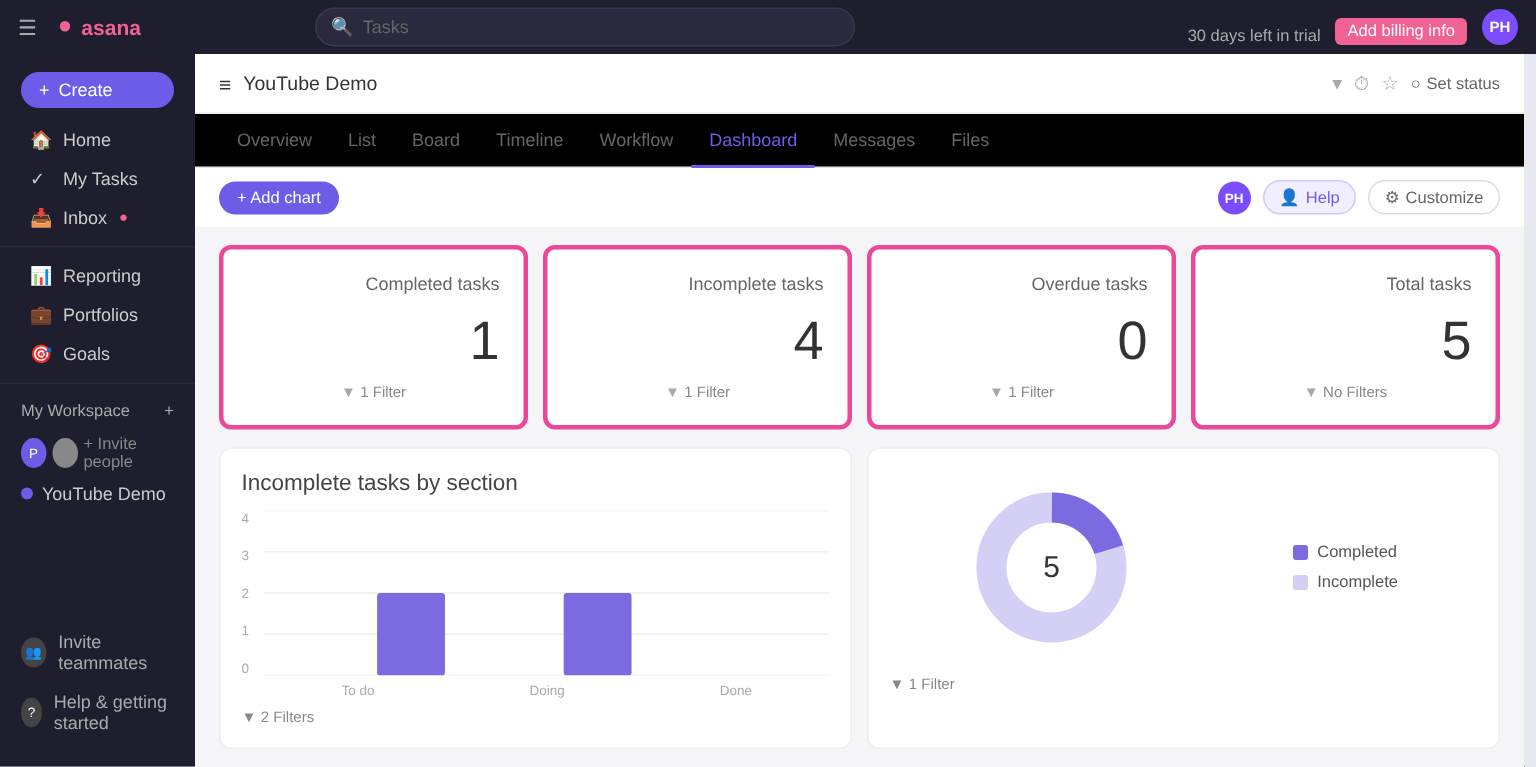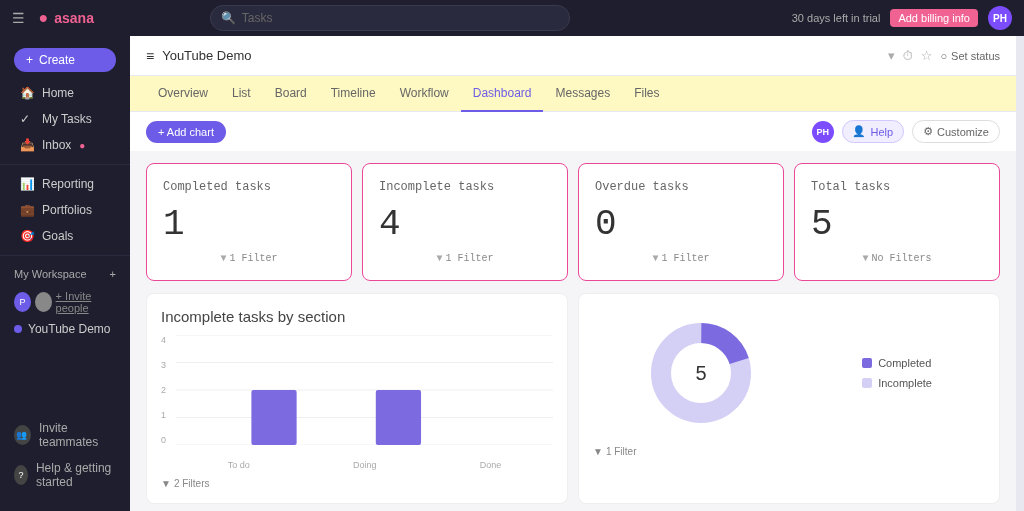--- a/index.html
+++ b/index.html
@@ -4,68 +4,68 @@
   <style>
     * { box-sizing: border-box; margin: 0; padding: 0; }
     body { font-family: -apple-system, BlinkMacSystemFont, 'Segoe UI', sans-serif; background: #1a1a2e; color: #333; font-size: 13px; display: flex; flex-direction: column; height: 511px; overflow: hidden; }
 
     
     .topbar { background: #1e1e2e; height: 36px; display: flex; align-items: center; padding: 0 12px; gap: 10px; flex-shrink: 0; }
     .topbar-logo { display: flex; align-items: center; gap: 6px; color: #f06292; font-weight: 700; font-size: 14px; }
     .topbar-logo-icon { color: #f06292; font-size: 16px; }
     .hamburger { color: #aaa; font-size: 14px; cursor: pointer; margin-right: 4px; }
     .topbar-search { flex: 1; max-width: 360px; margin: 0 auto; background: #2a2a3e; border: 1px solid #3a3a4e; border-radius: 20px; height: 26px; display: flex; align-items: center; padding: 0 10px; gap: 6px; color: #888; font-size: 12px; }
-    .topbar-right { margin-left: auto; display: flex; align-items: center; gap: 10px; }
+    .topbar-right { margin-left: auto; display: flex; align-items: flex-end; gap: 10px; }
     .trial-text { color: #aaa; font-size: 11px; }
     .billing-btn { background: #f06292; color: white; border: none; border-radius: 4px; padding: 3px 8px; font-size: 11px; cursor: pointer; }
     .avatar-circle { width: 24px; height: 24px; border-radius: 50%; background: #7c4dff; display: flex; align-items: center; justify-content: center; color: white; font-size: 10px; font-weight: 700; }
 
     
     .main-layout { display: flex; flex: 1; overflow: hidden; }
 
     
     .sidebar { width: 130px; background: #1e1e2e; display: flex; flex-direction: column; padding: 8px 0; flex-shrink: 0; overflow-y: auto; }
     .sidebar-btn { display: flex; align-items: center; gap: 8px; padding: 6px 14px; color: #ccc; cursor: pointer; border-radius: 6px; margin: 0 6px; font-size: 12px; }
     .sidebar-icon { font-size: 12px; width: 14px; }
     .sidebar-create { background: #6c5ce7; color: white; border-radius: 20px; padding: 5px 12px; margin: 4px 14px 8px; display: flex; align-items: center; gap: 6px; cursor: pointer; font-size: 12px; }
     .sidebar-divider { border: none; border-top: 1px solid #2a2a3e; margin: 6px 0; }
     .sidebar-workspace { display: flex; align-items: center; justify-content: space-between; padding: 6px 14px; color: #aaa; font-size: 11px; }
     .sidebar-users { display: flex; align-items: center; gap: 4px; padding: 4px 14px; }
-    .sidebar-invite { color: #888; font-size: 11px; cursor: pointer; text-decoration: underline; }
+    .sidebar-invite { color: #888; font-size: 11px; cursor: pointer; }
     .sidebar-item-with-dot { display: flex; align-items: center; gap: 6px; padding: 4px 14px; color: #ccc; font-size: 12px; cursor: pointer; }
     .dot { width: 8px; height: 8px; border-radius: 50%; background: #6c5ce7; }
     .sidebar-bottom { margin-top: auto; padding: 8px 0; }
     .sidebar-bottom-item { display: flex; align-items: center; gap: 8px; padding: 6px 14px; color: #aaa; font-size: 12px; cursor: pointer; }
     .avatar-small { width: 20px; height: 20px; border-radius: 50%; background: #6c5ce7; display: flex; align-items: center; justify-content: center; color: white; font-size: 9px; }
 
     
     .content { flex: 1; background: #f8f8fc; display: flex; flex-direction: column; overflow: hidden; }
     .content-header { background: white; border-bottom: 1px solid #e8e8f0; padding: 0 16px; display: flex; align-items: center; gap: 8px; height: 40px; flex-shrink: 0; }
     .content-header-icon { font-size: 14px; }
     .content-header-title { font-size: 13px; font-weight: 500; color: #333; }
     .header-actions { margin-left: auto; display: flex; align-items: center; gap: 8px; }
     .status-btn { display: flex; align-items: center; gap: 4px; color: #666; font-size: 11px; cursor: pointer; }
     .header-icon-btn { color: #aaa; cursor: pointer; font-size: 13px; }
 
     
-    .nav-tabs { background: #fef9c3; border-bottom: 1px solid #e8e8f0; padding: 0 16px; display: flex; align-items: center; gap: 0; height: 36px; flex-shrink: 0; }
+    .nav-tabs { background: #000000; border-bottom: 1px solid #e8e8f0; padding: 0 16px; display: flex; align-items: center; gap: 0; height: 36px; flex-shrink: 0; }
     .nav-tab { padding: 0 12px; height: 36px; display: flex; align-items: center; color: #666; font-size: 12px; cursor: pointer; border-bottom: 2px solid transparent; }
     .nav-tab.active { color: #6c5ce7; border-bottom-color: #6c5ce7; font-weight: 500; }
 
     
     .toolbar { background: white; padding: 8px 16px; display: flex; align-items: center; gap: 8px; flex-shrink: 0; }
     .add-chart-btn { background: #6c5ce7; color: white; border: none; border-radius: 16px; padding: 5px 12px; font-size: 11px; cursor: pointer; display: flex; align-items: center; gap: 4px; }
     .toolbar-right { margin-left: auto; display: flex; align-items: center; gap: 8px; }
     .share-btn { background: #f0eeff; color: #6c5ce7; border: 1px solid #d0c8ff; border-radius: 16px; padding: 4px 10px; font-size: 11px; cursor: pointer; display: flex; align-items: center; gap: 4px; }
     .customize-btn { background: white; color: #666; border: 1px solid #ddd; border-radius: 16px; padding: 4px 10px; font-size: 11px; cursor: pointer; display: flex; align-items: center; gap: 4px; }
 
     
     .dashboard { flex: 1; overflow-y: auto; padding: 12px 16px; background: #f5f5f8; }
     .stats-row { display: grid; grid-template-columns: repeat(4, 1fr); gap: 10px; margin-bottom: 12px; }
-    .stat-card { background: white; border-radius: 8px; padding: 16px; text-align: left; border: 1px solid #ec4899; font-family: Liberation Mono, monospace; }
+    .stat-card { background: white; border-radius: 8px; padding: 16px; text-align: right; border: 3px solid #ec4899; }
     .stat-title { color: #666; font-size: 12px; margin-bottom: 10px; }
     .stat-number { font-size: 36px; color: #333; font-weight: 300; margin-bottom: 8px; }
     .stat-filter { color: #888; font-size: 10px; display: flex; align-items: center; justify-content: center; gap: 3px; }
 
     .charts-row { display: grid; grid-template-columns: 1fr 1fr; gap: 10px; margin-bottom: 12px; }
     .chart-card { background: white; border-radius: 8px; padding: 14px; border: 1px solid #eee; }
     .chart-title { font-size: 15px; color: #444; font-weight: 500; margin-bottom: 10px; }
     .chart-footer { font-size: 10px; color: #888; margin-top: 8px; display: flex; align-items: center; gap: 3px; }
 
     
@@ -276,21 +276,21 @@
                 <line x1="0" y1="27.5" x2="100%" y2="27.5" stroke="#eee" stroke-width="1"></line>
                 <line x1="0" y1="55" x2="100%" y2="55" stroke="#eee" stroke-width="1"></line>
                 <line x1="0" y1="82.5" x2="100%" y2="82.5" stroke="#eee" stroke-width="1"></line>
                 <line x1="0" y1="110" x2="100%" y2="110" stroke="#eee" stroke-width="1"></line>
 
                 <rect x="20%" y="55" width="12%" height="55" fill="#7c6ae0" rx="2"></rect>
 
                 <rect x="53%" y="55" width="12%" height="55" fill="#7c6ae0" rx="2"></rect>
 
               </svg>
-              <div style="display:flex;justify-content:space-around;margin-top:12px;">
+              <div style="display:flex;justify-content:space-around;margin-top:2px;">
                 <span style="font-size:9px;color:#aaa;">To do</span>
                 <span style="font-size:9px;color:#aaa;">Doing</span>
                 <span style="font-size:9px;color:#aaa;">Done</span>
               </div>
             </div>
           </div>
           <div class="chart-footer">
             <span>▼</span>
             <span>2 Filters</span>
           </div>

